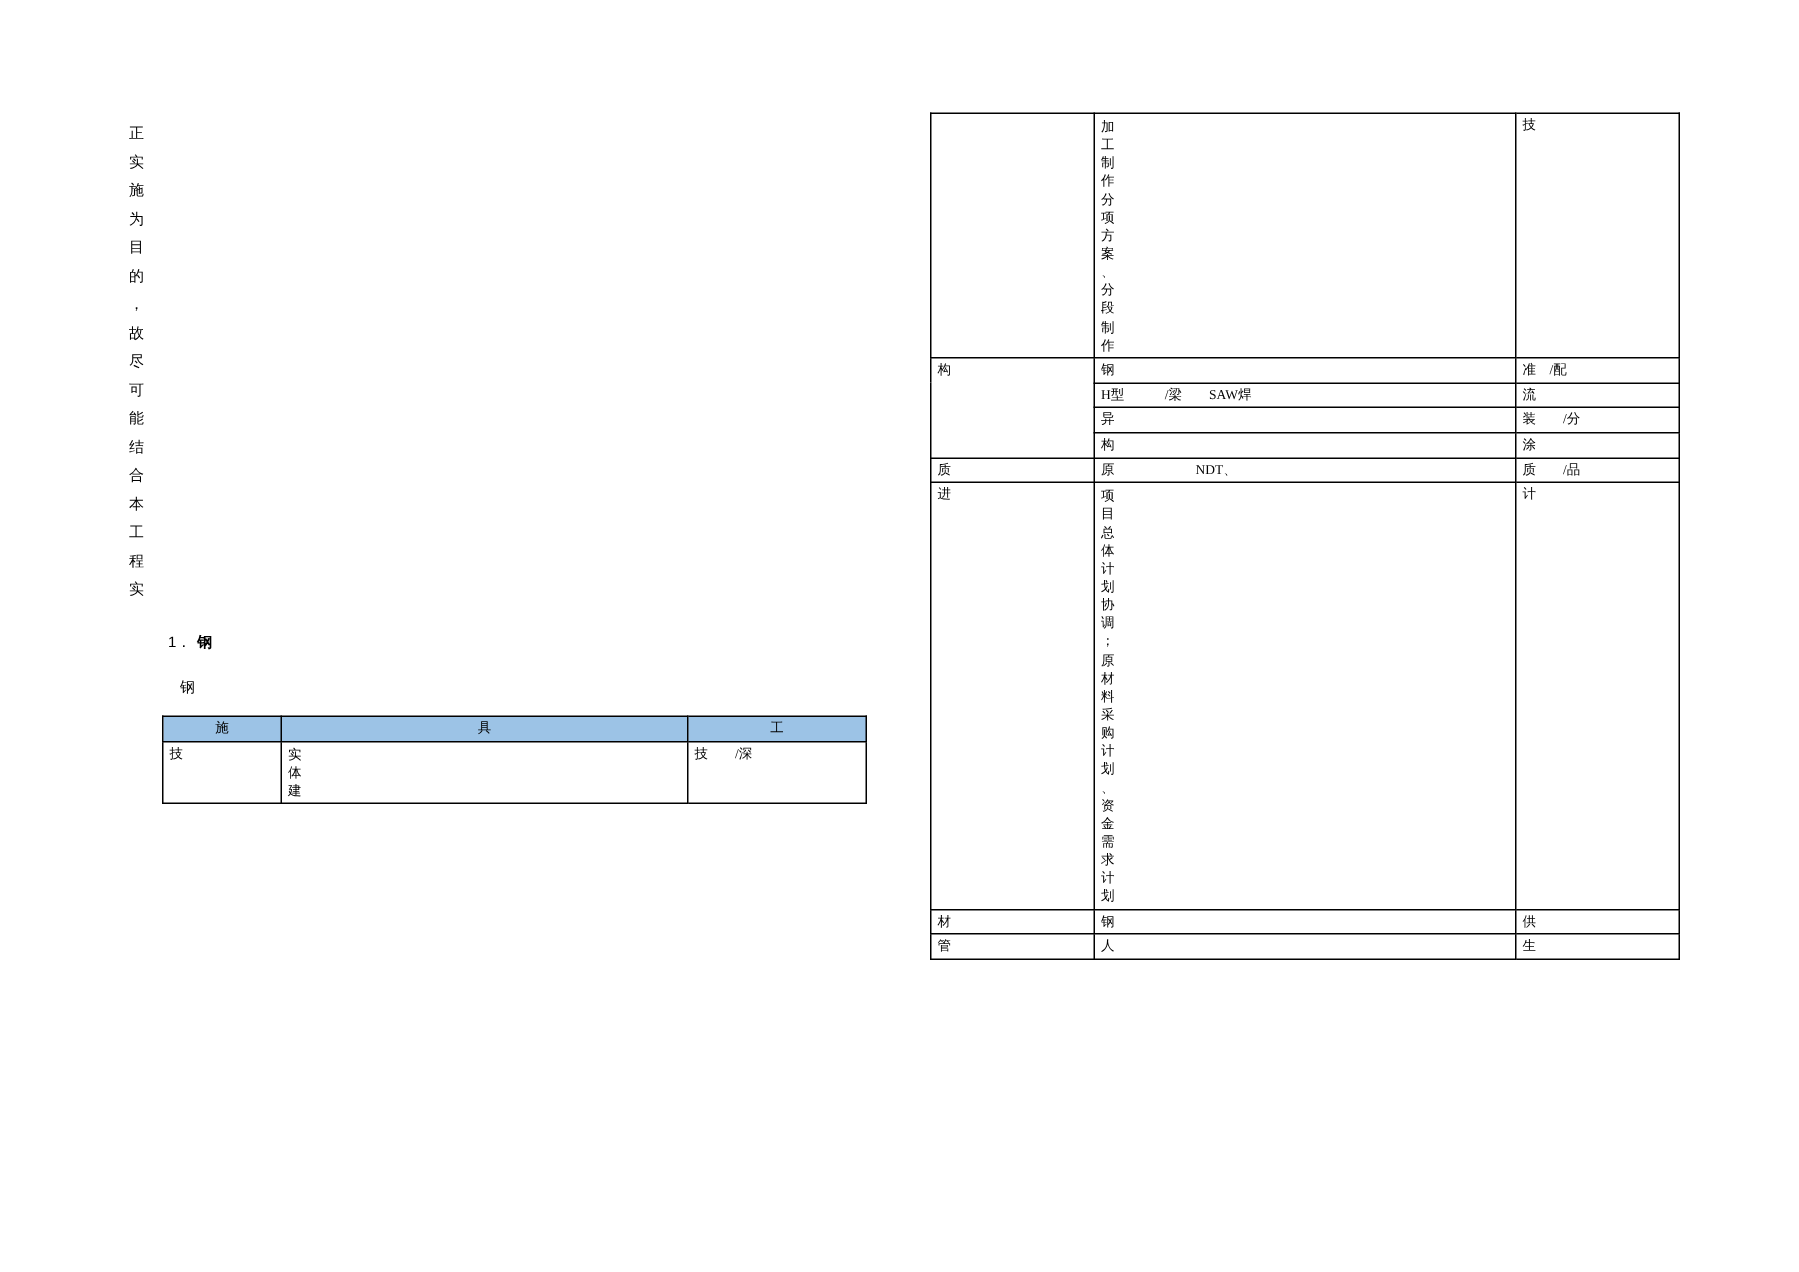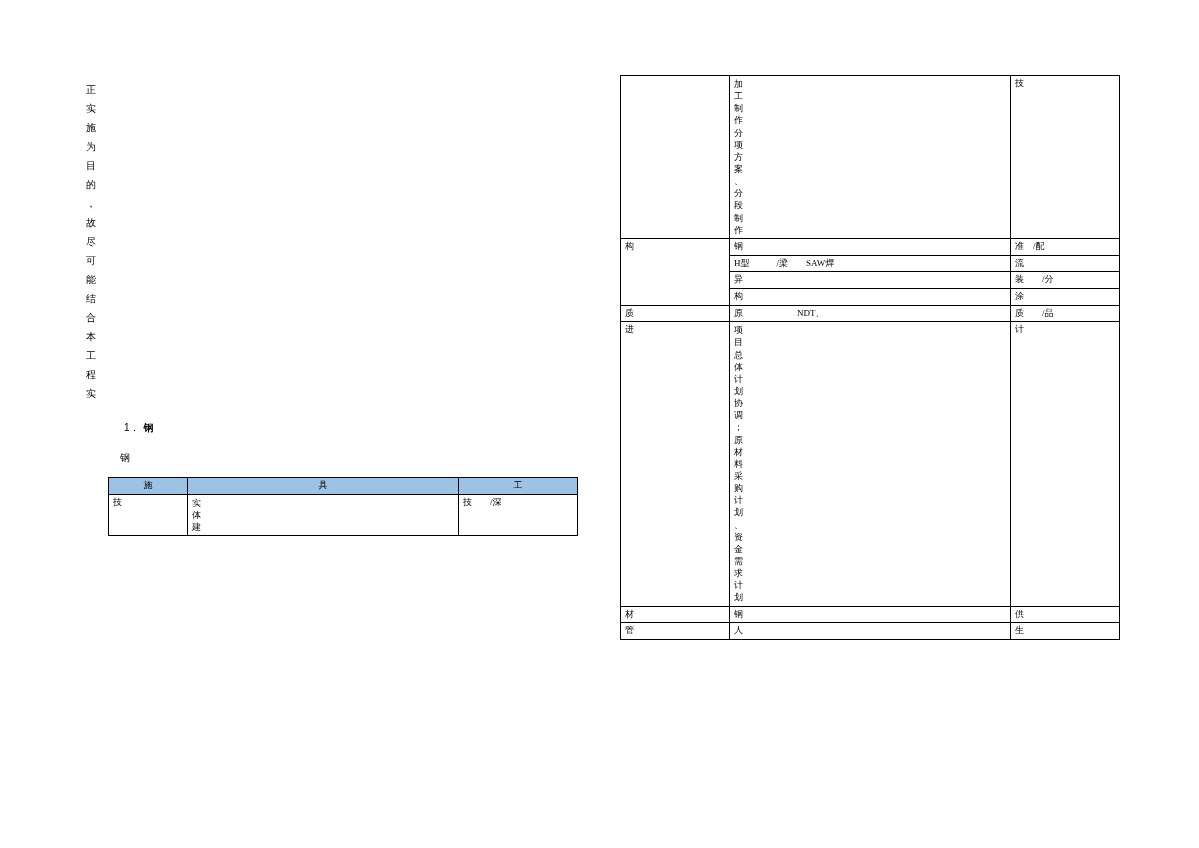--- a/index.html
+++ b/index.html
@@ -33,21 +33,21 @@
     width: 14px;
     line-height: 1.9;
     font-size: 10px;
     margin-left: 6px;
   }
   .vertical-text span {
     display: block;
   }
   .heading {
     margin-top: 18px;
-    margin-left: 44px;
+    margin-left: 32px;
     font-size: 10px;
   }
   .heading .num {
     font-family: Arial, sans-serif;
     margin-right: 4px;
   }
   .heading .bold {
     font-weight: bold;
   }
   .subtext {

